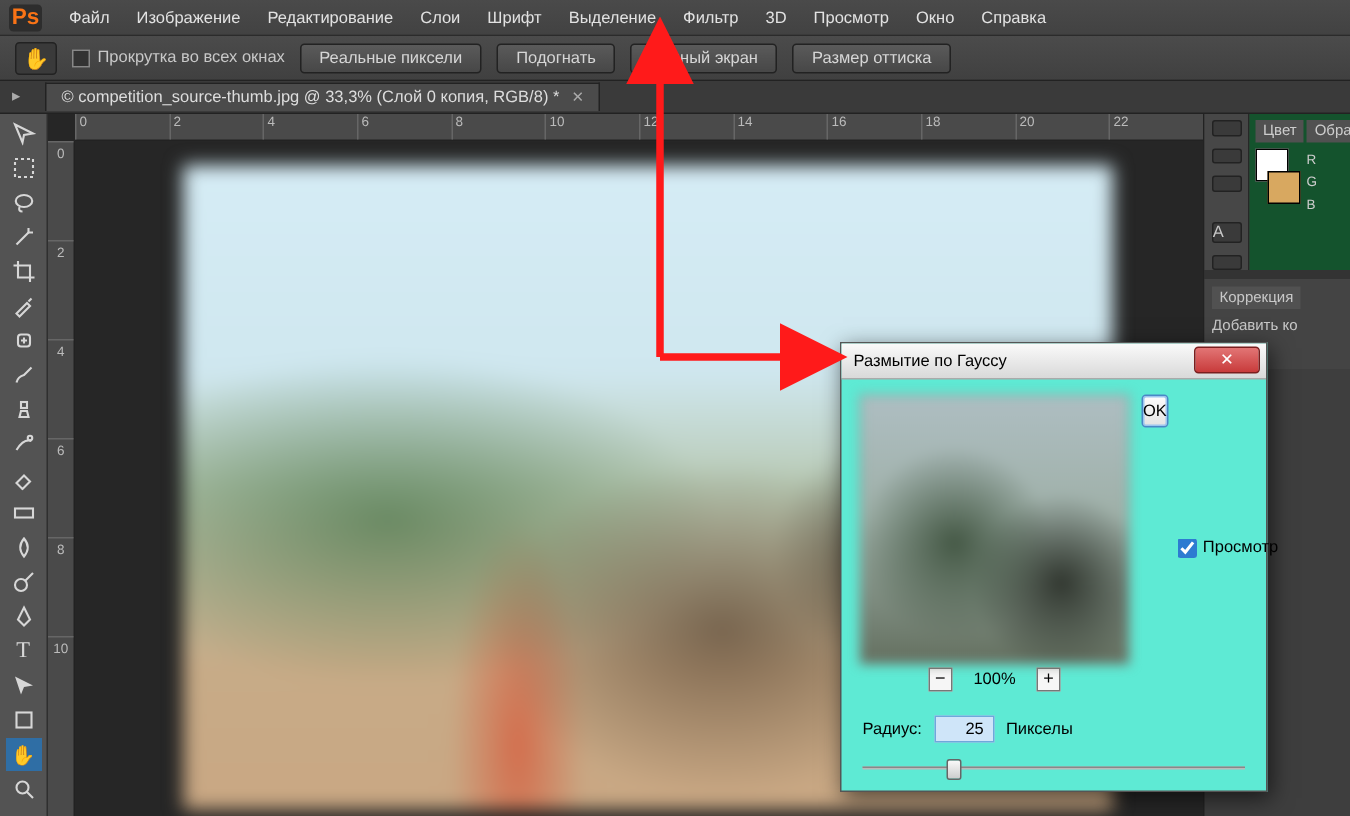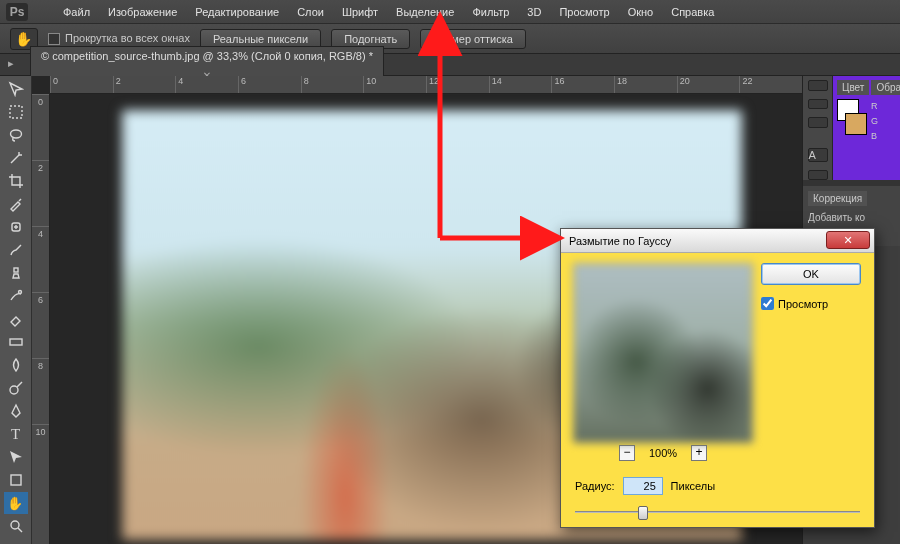--- a/index.html
+++ b/index.html
@@ -8,42 +8,42 @@
     background: #535353; position: relative; color: #c8c8c8; font-size: 11px;
   }
   
   .menubar {
     display: flex; align-items: center; height: 24px;
     background: linear-gradient(#4a4a4a,#424242); border-bottom: 1px solid #2b2b2b;
     padding-left: 6px;
   }
   .ps-logo {
     width: 22px; height: 18px; background: #2d2d2d; border-radius: 3px;
-    color: #a3a3a3; font-weight: bold; font-size: 12px; text-align: center;
-    line-height: 18px; margin-right: 26px;
+    color: #f97316; font-weight: bold; font-size: 15px; text-align: center;
+    line-height: 18px; margin-right: 9px;
   }
   .menubar .mi { padding: 0 9px; line-height: 24px; cursor: default; color: #e2e2e2; }
   
   .optionsbar {
     display: flex; align-items: center; height: 30px;
     background: linear-gradient(#4b4b4b,#404040); border-bottom: 1px solid #222;
     padding-left: 10px; gap: 10px;
   }
   .tool-icon {
     width: 28px; height: 22px; background:#3a3a3a; border:1px solid #222; border-radius:3px;
     display:flex; align-items:center; justify-content:center; font-size:14px;
   }
   .chk { width:12px;height:12px;border:1px solid #888;background:#333;display:inline-block;vertical-align:middle;margin-right:5px;}
   .opt-btn {
     background:linear-gradient(#5a5a5a,#474747); border:1px solid #222; border-radius:3px;
     color:#d6d6d6; padding:3px 12px; font-size:11px;
   }
   
   .doctabbar { height:22px; background:#3a3a3a; border-bottom:1px solid #222; display:flex; align-items:center; padding-left:30px;}
-  .doctab { background:#4b4b4b; border:1px solid #222; border-bottom:none; padding:3px 10px; font-size:11px; color:#ddd; display:flex; align-items:center; gap:8px;flex-direction:column;}
+  .doctab { background:#4b4b4b; border:1px solid #222; border-bottom:none; padding:3px 10px; font-size:11px; color:#ddd; display:flex; align-items:center; gap:8px;}
   .doctab .x { color:#aaa; font-size:10px;}
   .tabexp { width:14px;height:14px; position:absolute; left:8px; top:57px; font-size:11px;color:#aaa; }
   
   .workspace { position:absolute; left:0; top:76px; right:0; bottom:0; display:flex; }
   .toolbox {
     width:32px; background:#535353; border-right:1px solid #2f2f2f;
     display:flex; flex-direction:column; align-items:center; padding-top:2px; gap:1px;
   }
   .tb {
     width:24px; height:22px; display:flex; align-items:center; justify-content:center;
@@ -65,50 +65,50 @@
       radial-gradient(ellipse 60px 200px at 36% 90%, rgba(220,60,30,0.55), rgba(220,60,30,0) 75%),
       linear-gradient(#d5ecf5 0%, #cfe7ef 32%, #b8c9b3 50%, #c7ab87 78%, #c9a783 100%);
     filter: blur(6px);
     box-shadow:0 0 0 1px #000;
   }
   
   .rightdock { width:98px; background:#3e3e3e; border-left:1px solid #222; display:flex; flex-direction:column;}
   .iconcol { width:30px; background:#474747; border-right:1px solid #272727; display:flex; flex-direction:column; align-items:center; padding-top:4px; gap:8px;}
   .iconcol .ic{ width:20px;height:18px;background:#3a3a3a;border:1px solid #222;border-radius:2px;}
   .rightdock .row1{ display:flex; height:104px;}
-  .rightdock .panel{ flex:1; background:#6d28d9; font-size:10px; padding:4px; color:#ccc; overflow:hidden;}
+  .rightdock .panel{ flex:1; background:#14532d; font-size:10px; padding:4px; color:#ccc; overflow:hidden;}
   .rightdock .tabrow{ display:flex; gap:2px; margin-bottom:4px;}
   .rightdock .tabrow span{ background:#515151; padding:2px 5px; font-size:10px;}
   .swatch{ width:22px;height:22px; display:inline-block;}
   .rightdock .sep{ height:6px; background:#333;}
   .rightdock .panel2{ background:#444; height:60px; padding:5px; font-size:10px;}
   
   .dialog {
-    position:absolute; left:560px; top:228px; width:315px; height:300px;
-    background:#fde047; border:1px solid #555; box-shadow:2px 4px 14px rgba(0,0,0,0.6);
+    position:absolute; left:560px; top:228px; width:285px; height:300px;
+    background:#5eead4; border:1px solid #555; box-shadow:2px 4px 14px rgba(0,0,0,0.6);
     font-size:11px; color:#000; z-index:50;
   }
   .dlg-titlebar {
     height:24px; background:linear-gradient(#fafafa,#d9d9d9); border-bottom:1px solid #aaa;
     display:flex; align-items:center; padding-left:8px; position:relative;
   }
   .dlg-close {
     position:absolute; right:4px; top:2px; width:44px; height:18px;
     background:linear-gradient(#e27575,#c83b3b); border:1px solid #7a1f1f; border-radius:3px;
     color:#fff; text-align:center; line-height:16px; font-size:11px;
   }
   .dlg-body { display:flex; padding:10px 10px 6px 12px; gap:8px;}
   .dlg-preview {
     width:180px; height:180px; border:1px solid #888; background:
       radial-gradient(circle 80px at 35% 55%, rgba(60,80,60,0.9), rgba(60,80,60,0) 80%),
       radial-gradient(circle 70px at 75% 70%, rgba(40,45,38,0.9), rgba(40,45,38,0) 85%),
       linear-gradient(#aebec2 0%, #9fb0a8 45%, #647060 100%);
     filter: blur(4px);
   }
-  .dlg-right { display:flex; flex-direction:column; gap:6px; width:100px;}
+  .dlg-right { display:flex; flex-direction:row; gap:6px; width:100px;}
   .winbtn {
     background:linear-gradient(#fdfdfd,#e3e3e3); border:1px solid #8a8a8a; border-radius:3px;
     height:22px; font-size:11px;
   }
   .winbtn.primary { border:1px solid #4a88c7; box-shadow:0 0 0 1px #9cc6ef inset;}
   .dlg-chk { margin-top:6px; display:flex; align-items:center; gap:4px;}
   .dlg-chk input{ accent-color:#2d7bd1;}
   .dlg-zoom { display:flex; justify-content:center; align-items:center; gap:14px; margin-top:2px;}
   .zoombtn{ width:16px;height:16px;border:1px solid #777;background:#f6f6f6;font-size:12px;line-height:13px;text-align:center;}
   .dlg-radius{ display:flex; align-items:center; gap:8px; padding:10px 0 0 14px;}
@@ -137,20 +137,21 @@
   <div class="mi">Справка</div>
 </div>
 
 <div class="optionsbar">
   <div class="tool-icon">✋</div>
   <label>
     <span class="chk"></span><span>Прокрутка во всех окнах</span>
   </label>
   <button class="opt-btn">Реальные пиксели</button>
   <button class="opt-btn">Подогнать</button>
+  <button class="opt-btn">Полный экран</button>
   <button class="opt-btn">Размер оттиска</button>
 </div>
 
 <div class="tabexp">▸</div>
 <div class="doctabbar">
   <div class="doctab">
     <span>© competition_source-thumb.jpg @ 33,3% (Слой 0 копия, RGB/8) *</span>
     <span class="x">✕</span>
   </div>
 </div>

